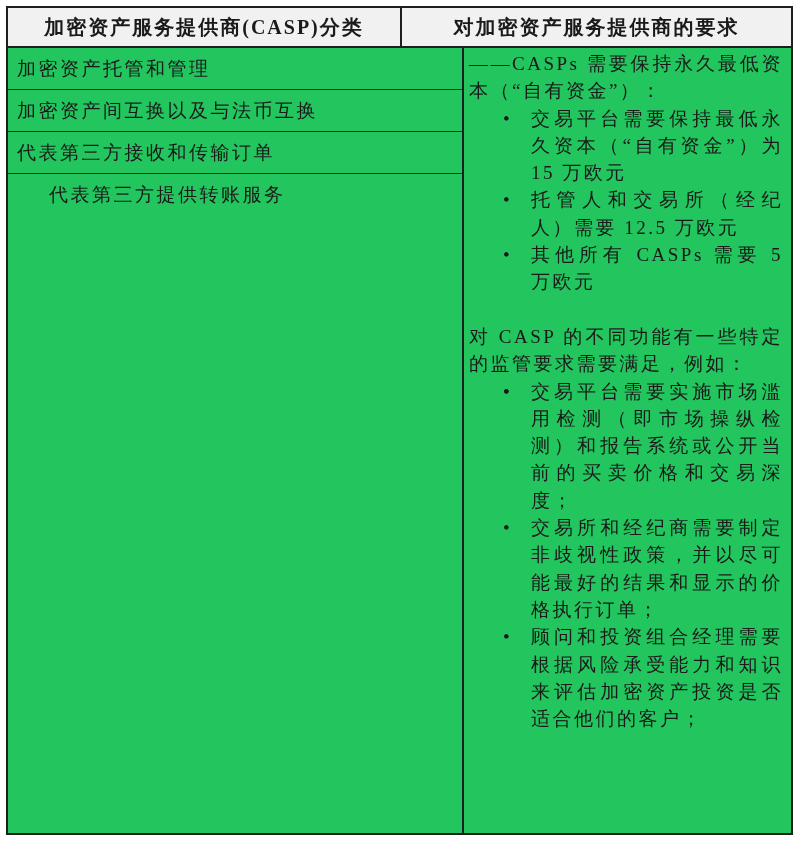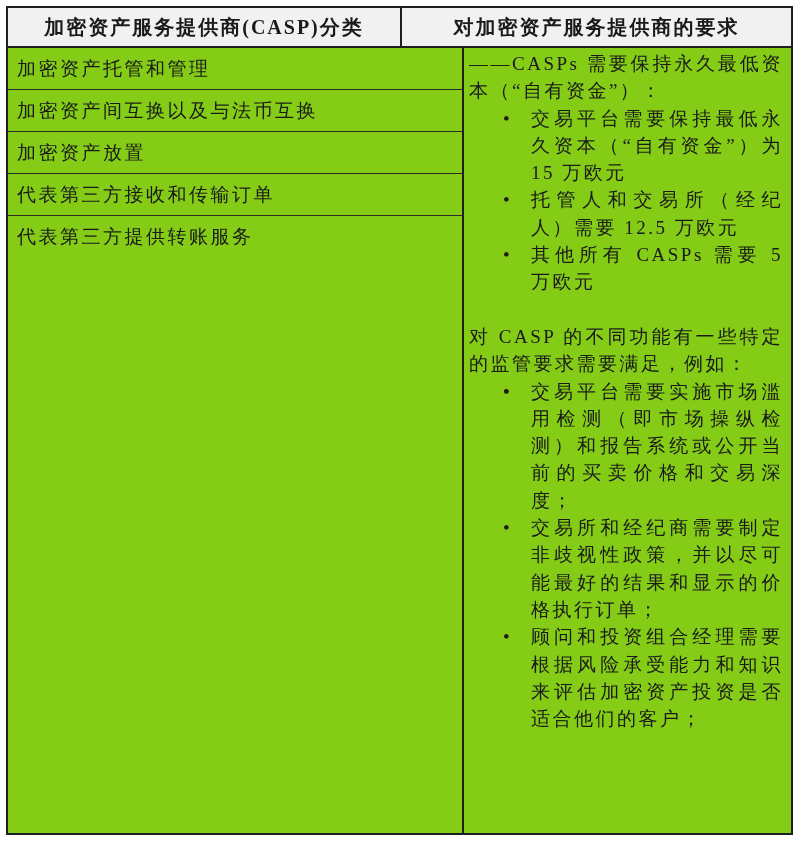--- a/index.html
+++ b/index.html
@@ -14,21 +14,21 @@
   .tbl {
     position: absolute;
     left: 6px;
     top: 6px;
     width: 787px;
     height: 829px;
     border: 2px solid #1f1f1f;
     box-sizing: border-box;
     display: flex;
     flex-direction: column;
-    background: #84cc16;
+    background: #22c55e;
   }
   .thead {
     display: flex;
     flex: 0 0 auto;
     height: 38px;
     border-bottom: 2px solid #1f1f1f;
     background: #f1f1f1;
   }
   .th {
     display: flex;
@@ -68,20 +68,21 @@
     font-size: 19px;
     letter-spacing: 2.5px;
     white-space: nowrap;
     overflow: hidden;
   }
   .row.tall {
     flex: 1;
     border-bottom: none;
     align-items: flex-start;
     padding-top: 8px;
+    margin-left: 32px;
   }
   .col-right {
     flex: 1;
     box-sizing: border-box;
     padding: 2px 8px 0 5px;
     font-size: 19px;
     line-height: 27.3px;
     letter-spacing: 2.5px;
     text-align: justify;
     overflow: hidden;
@@ -112,21 +113,20 @@
   <div class="thead">
     <div class="th th-left">加密资产服务提供商(CASP)分类</div>
     <div class="th th-right">对加密资产服务提供商的要求</div>
   </div>
 
   <div class="tbody">
 
     <div class="col-left">
       <div class="row">加密资产托管和管理</div>
       <div class="row">加密资产间互换以及与法币互换</div>
-      <div class="row">加密资产放置</div>
       <div class="row">代表第三方接收和传输订单</div>
       <div class="row tall">代表第三方提供转账服务</div>
     </div>
 
     <div class="col-right">
 
 
       <p class="para">——CASPs 需要保持永久最低资本（“自有资金”）：</p>
 
       <ul class="bullets">

